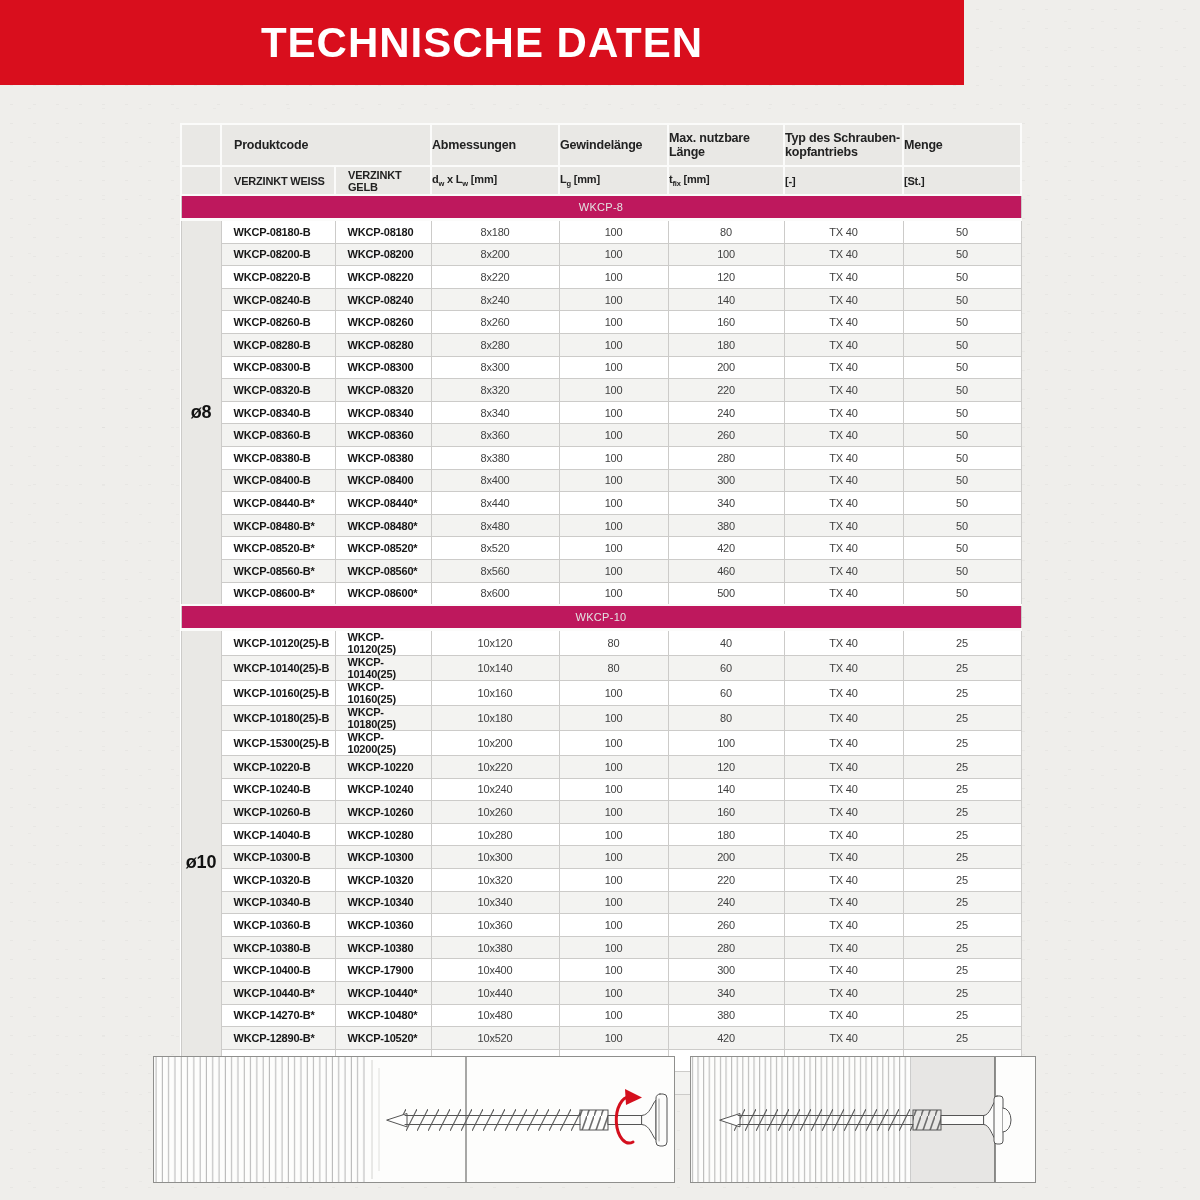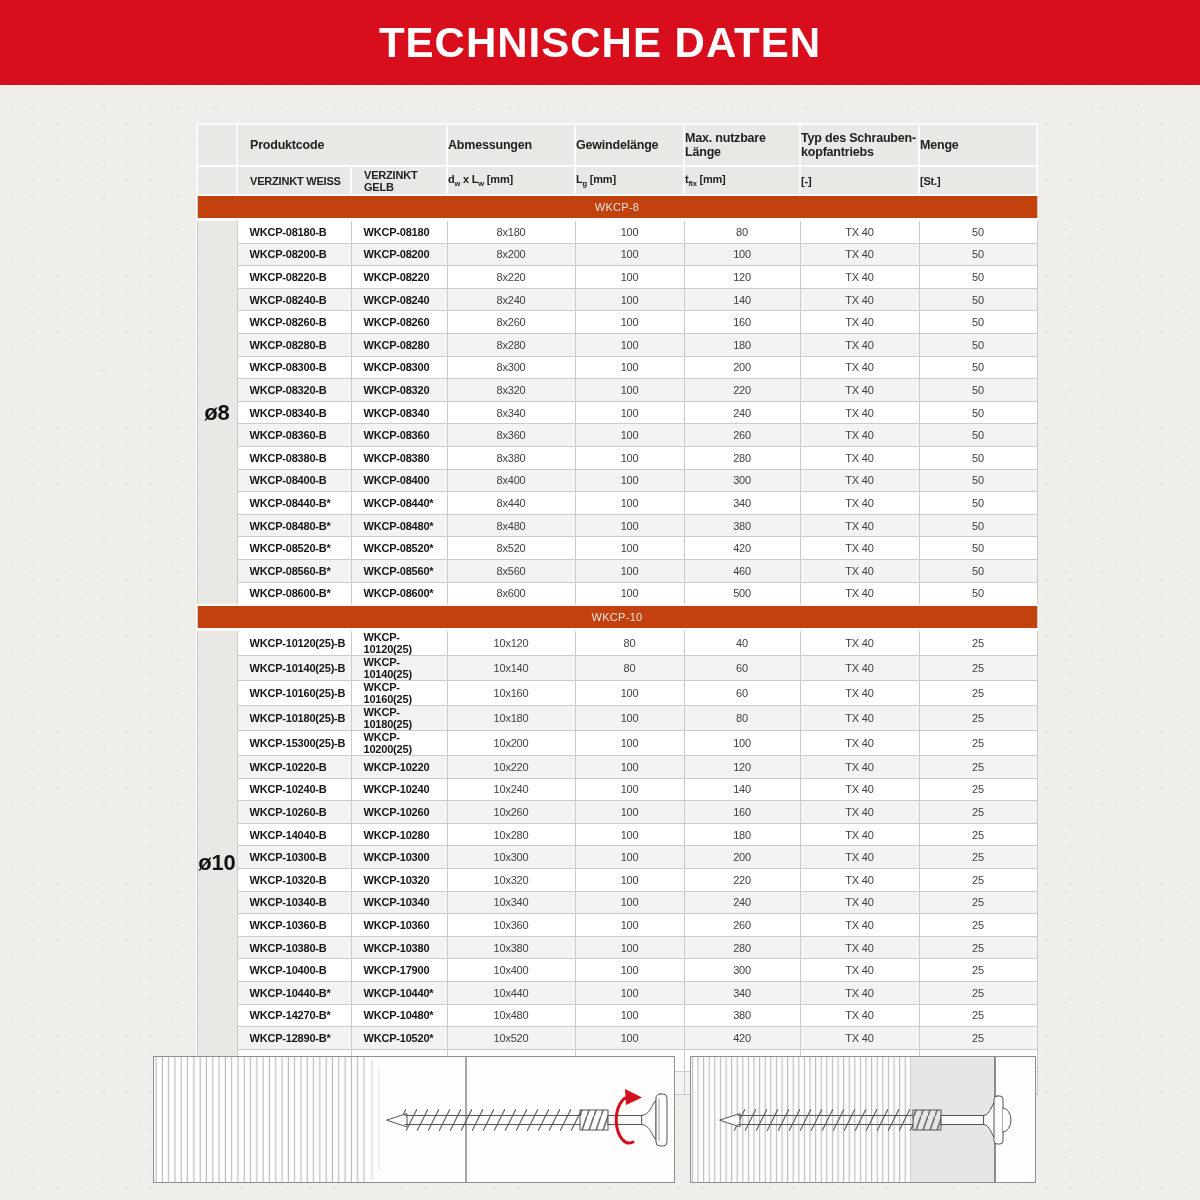--- a/index.html
+++ b/index.html
@@ -7,54 +7,54 @@
     width:1200px;height:1200px;position:relative;overflow:hidden;
     font-family:"Liberation Sans",sans-serif;
     background-color:#efeeeb;
     background-image:
       radial-gradient(rgba(0,0,0,0.035) 1px, transparent 1.2px),
       radial-gradient(rgba(0,0,0,0.025) 1px, transparent 1.2px);
     background-size:23px 19px, 37px 29px;
     background-position:0 0, 11px 7px;
   }
   .banner{
-    position:absolute;left:0;top:0;width:1200px;height:85px;
+    position:absolute;left:0;top:0;width:964px;height:85px;
     display:flex;align-items:center;justify-content:center;
   }
   .banner h1{
     margin:0;color:#ffffff;font-size:42px;font-weight:700;letter-spacing:1px;
   }
-  .table-wrap{position:absolute;left:196px;top:123px;width:980px;}
+  .table-wrap{position:absolute;left:180px;top:123px;width:980px;}
   table{border-collapse:collapse;table-layout:fixed;width:840px;background:#fff;}
   thead th{
     background:#e9e8e5;border:2px solid #fbfbfa;
     font-size:12.5px;color:#222;font-weight:700;letter-spacing:-0.2px;
     text-align:left;padding:0;
   }
   thead tr.h1 th{height:40px;}
   thead tr.h2 th{height:27px;font-size:11px;}
   thead th.left{text-align:left;padding-left:12px;}
   thead th.corner{width:40px;}
   .sub{font-size:7.5px;vertical-align:-3px;}
   tr.section-row td{
-    background:#c2410c;color:#e3e3e3;font-size:11px;letter-spacing:0.3px;
+    background:#be185d;color:#e3e3e3;font-size:11px;letter-spacing:0.3px;
     text-align:center;height:22px;padding:0;
     border-top:2px solid #fbfbfa;border-bottom:3px solid #fbfbfa;
   }
   tbody td{
     border:1px solid #cccbc9;height:21.6px;padding:0;
     font-size:11px;color:#414141;text-align:center;letter-spacing:-0.2px;
     background:#fff;
   }
   tbody tr.alt td{background:#f3f3f1;}
   tbody td.code{
     text-align:left;padding-left:12px;font-weight:700;color:#161616;
   }
   tbody td.dia{
-    background:#e9e8e5 !important;font-weight:700;font-size:22px;color:#111;
+    background:#e9e8e5 !important;font-weight:700;font-size:18px;color:#111;
     text-align:center;padding-left:0;
   }
   .diagram{position:absolute;top:1056px;}
   .diagram.left{left:153px;}
   .diagram.right{left:690px;}
 </style>
 </head>
 <body>
 
 <div class="banner" style="background: rgb(217, 14, 29);">

